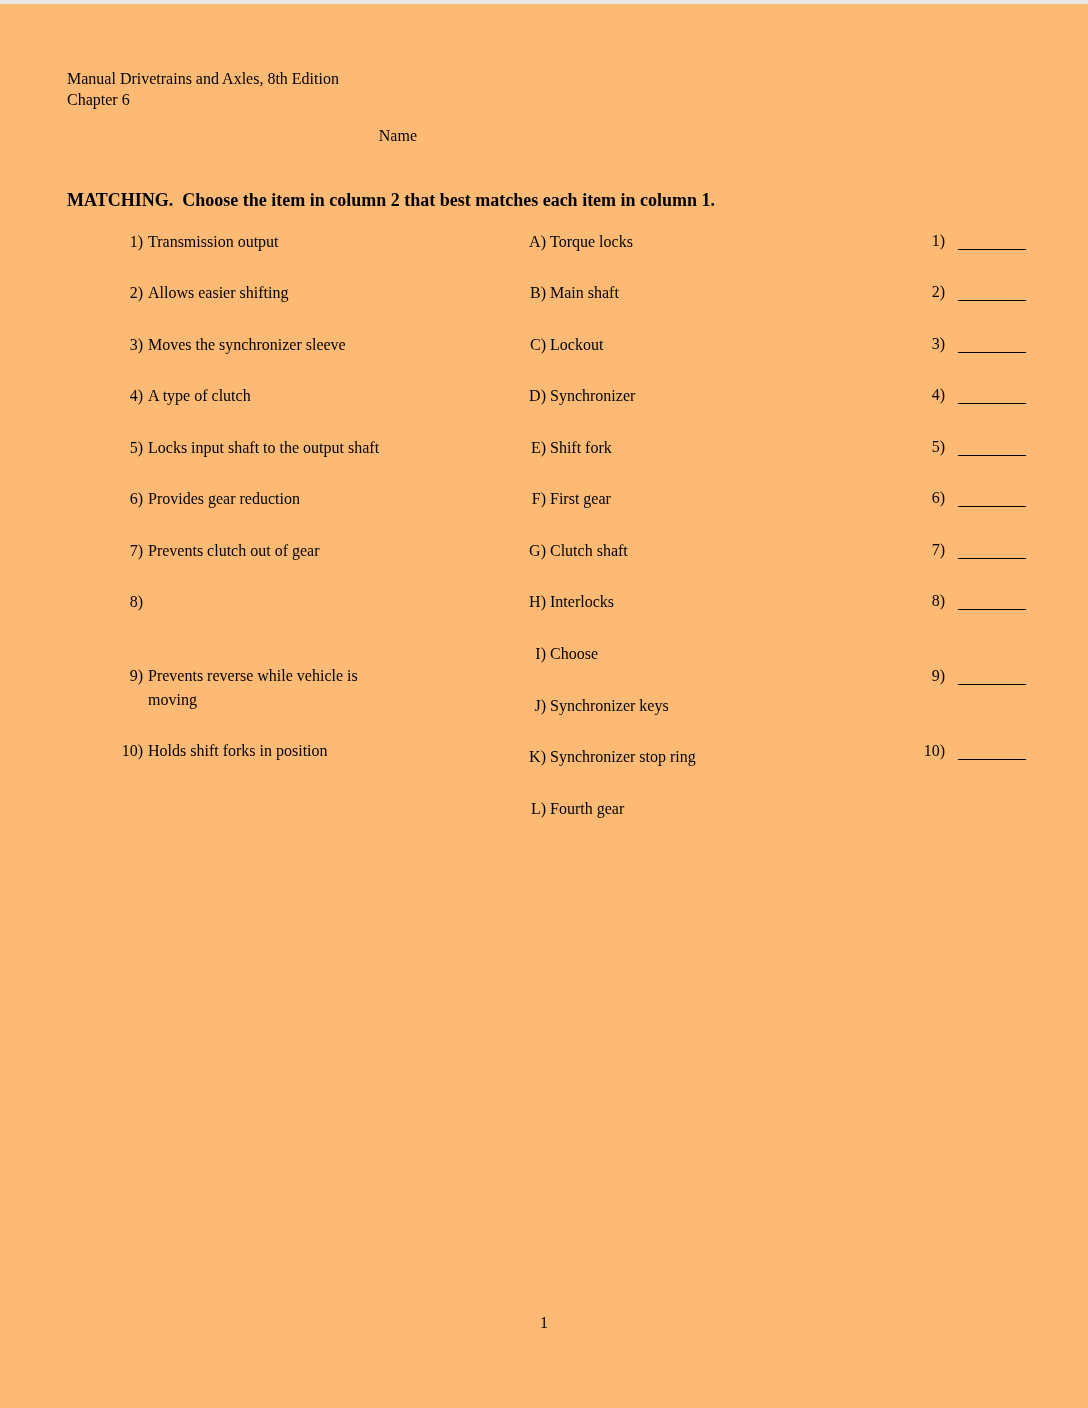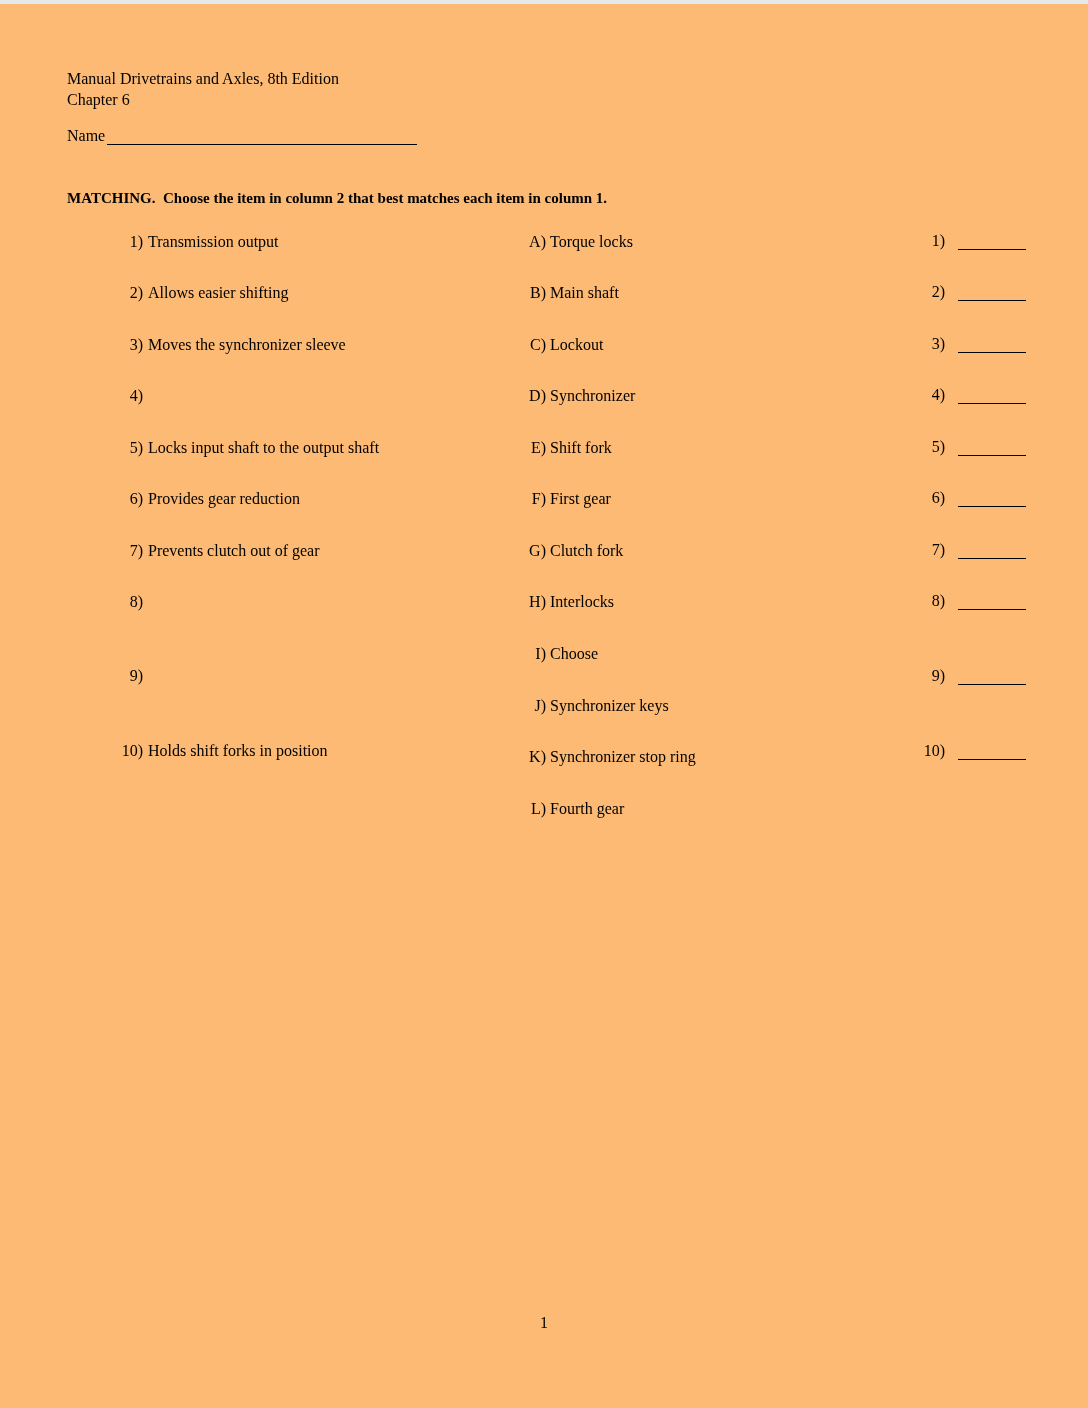--- a/index.html
+++ b/index.html
@@ -14,33 +14,34 @@
     margin: 4px auto;
     overflow: hidden;
     text-decoration: underline;
   }
   .abs { position: absolute; }
   .header-block { left: 67px; top: 64px; line-height: 21px; }
   .name-row {
     left: 67px; top: 123px;
     display: flex; align-items: flex-end;
     width: 350px;
+    flex-direction: column;
   }
   .name-row .name-label { flex: 0 0 auto; }
   .name-row .name-line {
     flex: 1 1 auto;
     border-bottom: 1.5px solid #000;
     height: 17px;
     margin-left: 2px;
   }
   .instructions {
     left: 67px; top: 186px;
     font-weight: bold;
     white-space: pre-wrap;
-    font-size: 15px;
+    font-size: 18px;
   }
   .q-row {
     left: 100px;
     display: flex;
     align-items: flex-start;
     line-height: 24px;
   }
   .q-row .q-num { width: 43px; text-align: right; flex: 0 0 auto; }
   .q-row .q-text { margin-left: 5px; width: 312px; white-space: pre-line; }
   .opt-row {
@@ -94,38 +95,41 @@
   <div class="abs q-row" style="top:277px">
     <span class="q-num">2)</span>
     <span class="q-text">Allows easier shifting</span>
   </div>
   <div class="abs q-row" style="top:329px">
     <span class="q-num">3)</span>
     <span class="q-text">Moves the synchronizer sleeve</span>
   </div>
   <div class="abs q-row" style="top:380px">
     <span class="q-num">4)</span>
+    <span class="q-text">A type of clutch</span>
   </div>
   <div class="abs q-row" style="top:432px">
     <span class="q-num">5)</span>
     <span class="q-text">Locks input shaft to the output shaft</span>
   </div>
   <div class="abs q-row" style="top:483px">
     <span class="q-num">6)</span>
     <span class="q-text">Provides gear reduction</span>
   </div>
   <div class="abs q-row" style="top:535px">
     <span class="q-num">7)</span>
     <span class="q-text">Prevents clutch out of gear</span>
   </div>
   <div class="abs q-row" style="top:586px">
     <span class="q-num">8)</span>
   </div>
   <div class="abs q-row" style="top:660px">
     <span class="q-num">9)</span>
+    <span class="q-text">Prevents reverse while vehicle is
+moving</span>
   </div>
   <div class="abs q-row" style="top:735px">
     <span class="q-num">10)</span>
     <span class="q-text">Holds shift forks in position</span>
   </div>
 
   <div class="abs opt-row" style="top:226px">
     <span class="opt-letter">A)</span>
     <span class="opt-text">Torque locks</span>
   </div>
@@ -144,21 +148,21 @@
   <div class="abs opt-row" style="top:432px">
     <span class="opt-letter">E)</span>
     <span class="opt-text">Shift fork</span>
   </div>
   <div class="abs opt-row" style="top:483px">
     <span class="opt-letter">F)</span>
     <span class="opt-text">First gear</span>
   </div>
   <div class="abs opt-row" style="top:535px">
     <span class="opt-letter">G)</span>
-    <span class="opt-text">Clutch fork</span>
+    <span class="opt-text">Clutch shaft</span>
   </div>
   <div class="abs opt-row" style="top:586px">
     <span class="opt-letter">H)</span>
     <span class="opt-text">Interlocks</span>
   </div>
   <div class="abs opt-row" style="top:638px">
     <span class="opt-letter">I)</span>
     <span class="opt-text">Choose</span>
   </div>
   <div class="abs opt-row" style="top:690px">

